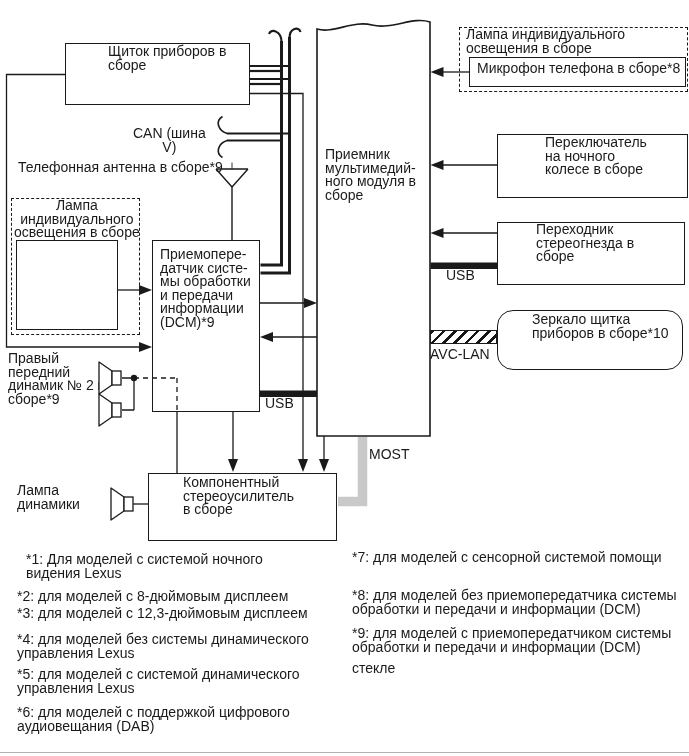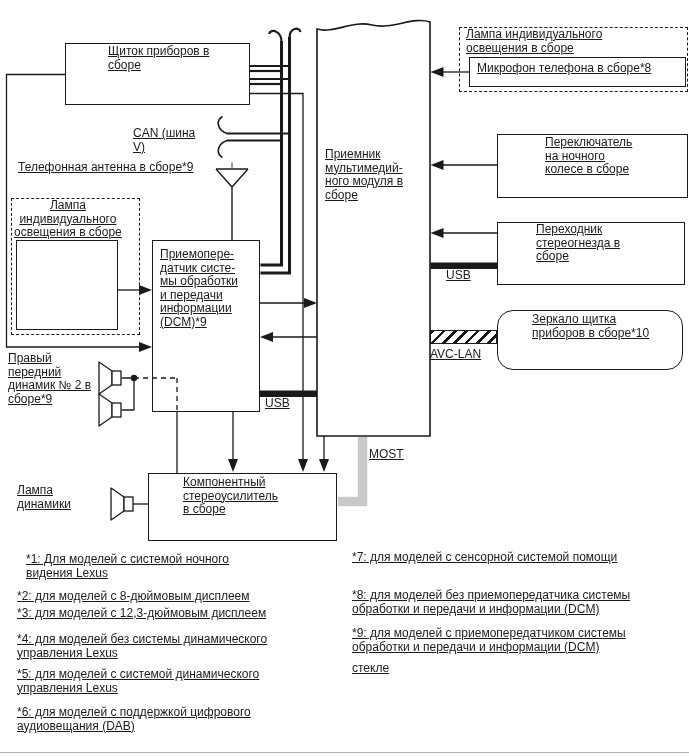--- a/index.html
+++ b/index.html
@@ -7,21 +7,21 @@
     position:relative;width:689px;height:756px;background:#ffffff;
     font-family:"Liberation Sans", sans-serif;color:#1a1a1a;overflow:hidden;
   }
   .lyr{position:absolute;left:0;top:0;width:689px;height:756px;}
   #svg-bg{z-index:0;}
   #html-lyr{z-index:1;}
   #svg-fg{z-index:2;pointer-events:none;}
   .box{position:absolute;border:1.6px solid #1a1a1a;background:#fff;box-sizing:border-box;}
   .box.dashed{border-style:dashed;background:transparent;}
   .box.rounded{border-radius:16px;}
-  .txt{position:absolute;font-size:12px;line-height:13.5px;white-space:nowrap;text-decoration:underline;}
+  .txt{position:absolute;font-size:14px;line-height:13.5px;white-space:nowrap;}
   .txt div{white-space:nowrap;}
   .hatch{
     position:absolute;box-sizing:border-box;border:1.2px solid #1a1a1a;
     background:repeating-linear-gradient(135deg,#161616 0 2.6px,#ffffff 2.6px 8px);
   }
   .pagecut{position:absolute;left:0;top:752px;width:689px;height:1.4px;background:#b3b3b3;}
 </style>
 </head>
 <body>
 
@@ -89,21 +89,21 @@
     <div class="txt" style="left:536px;top:223px;">
       <div>Переходник</div>
       <div>стереогнезда в</div>
       <div>сборе</div>
     </div>
     <div class="txt" style="left:532px;top:313px;">
       <div>Зеркало щитка</div>
       <div>приборов в сборе*10</div>
     </div>
 
-    <div class="txt" style="left:133px;top:127px;">
+    <div class="txt" style="left:133px;top:127px;text-align:center;">
       <div>CAN (шина</div>
       <div>V)</div>
     </div>
     <div class="txt" style="left:18px;top:161px;">Телефонная антенна в сборе*9</div>
     <div class="txt" style="left:8px;top:352px;">
       <div>Правый</div>
       <div>передний</div>
       <div>динамик № 2 в</div>
       <div>сборе*9</div>
     </div>

